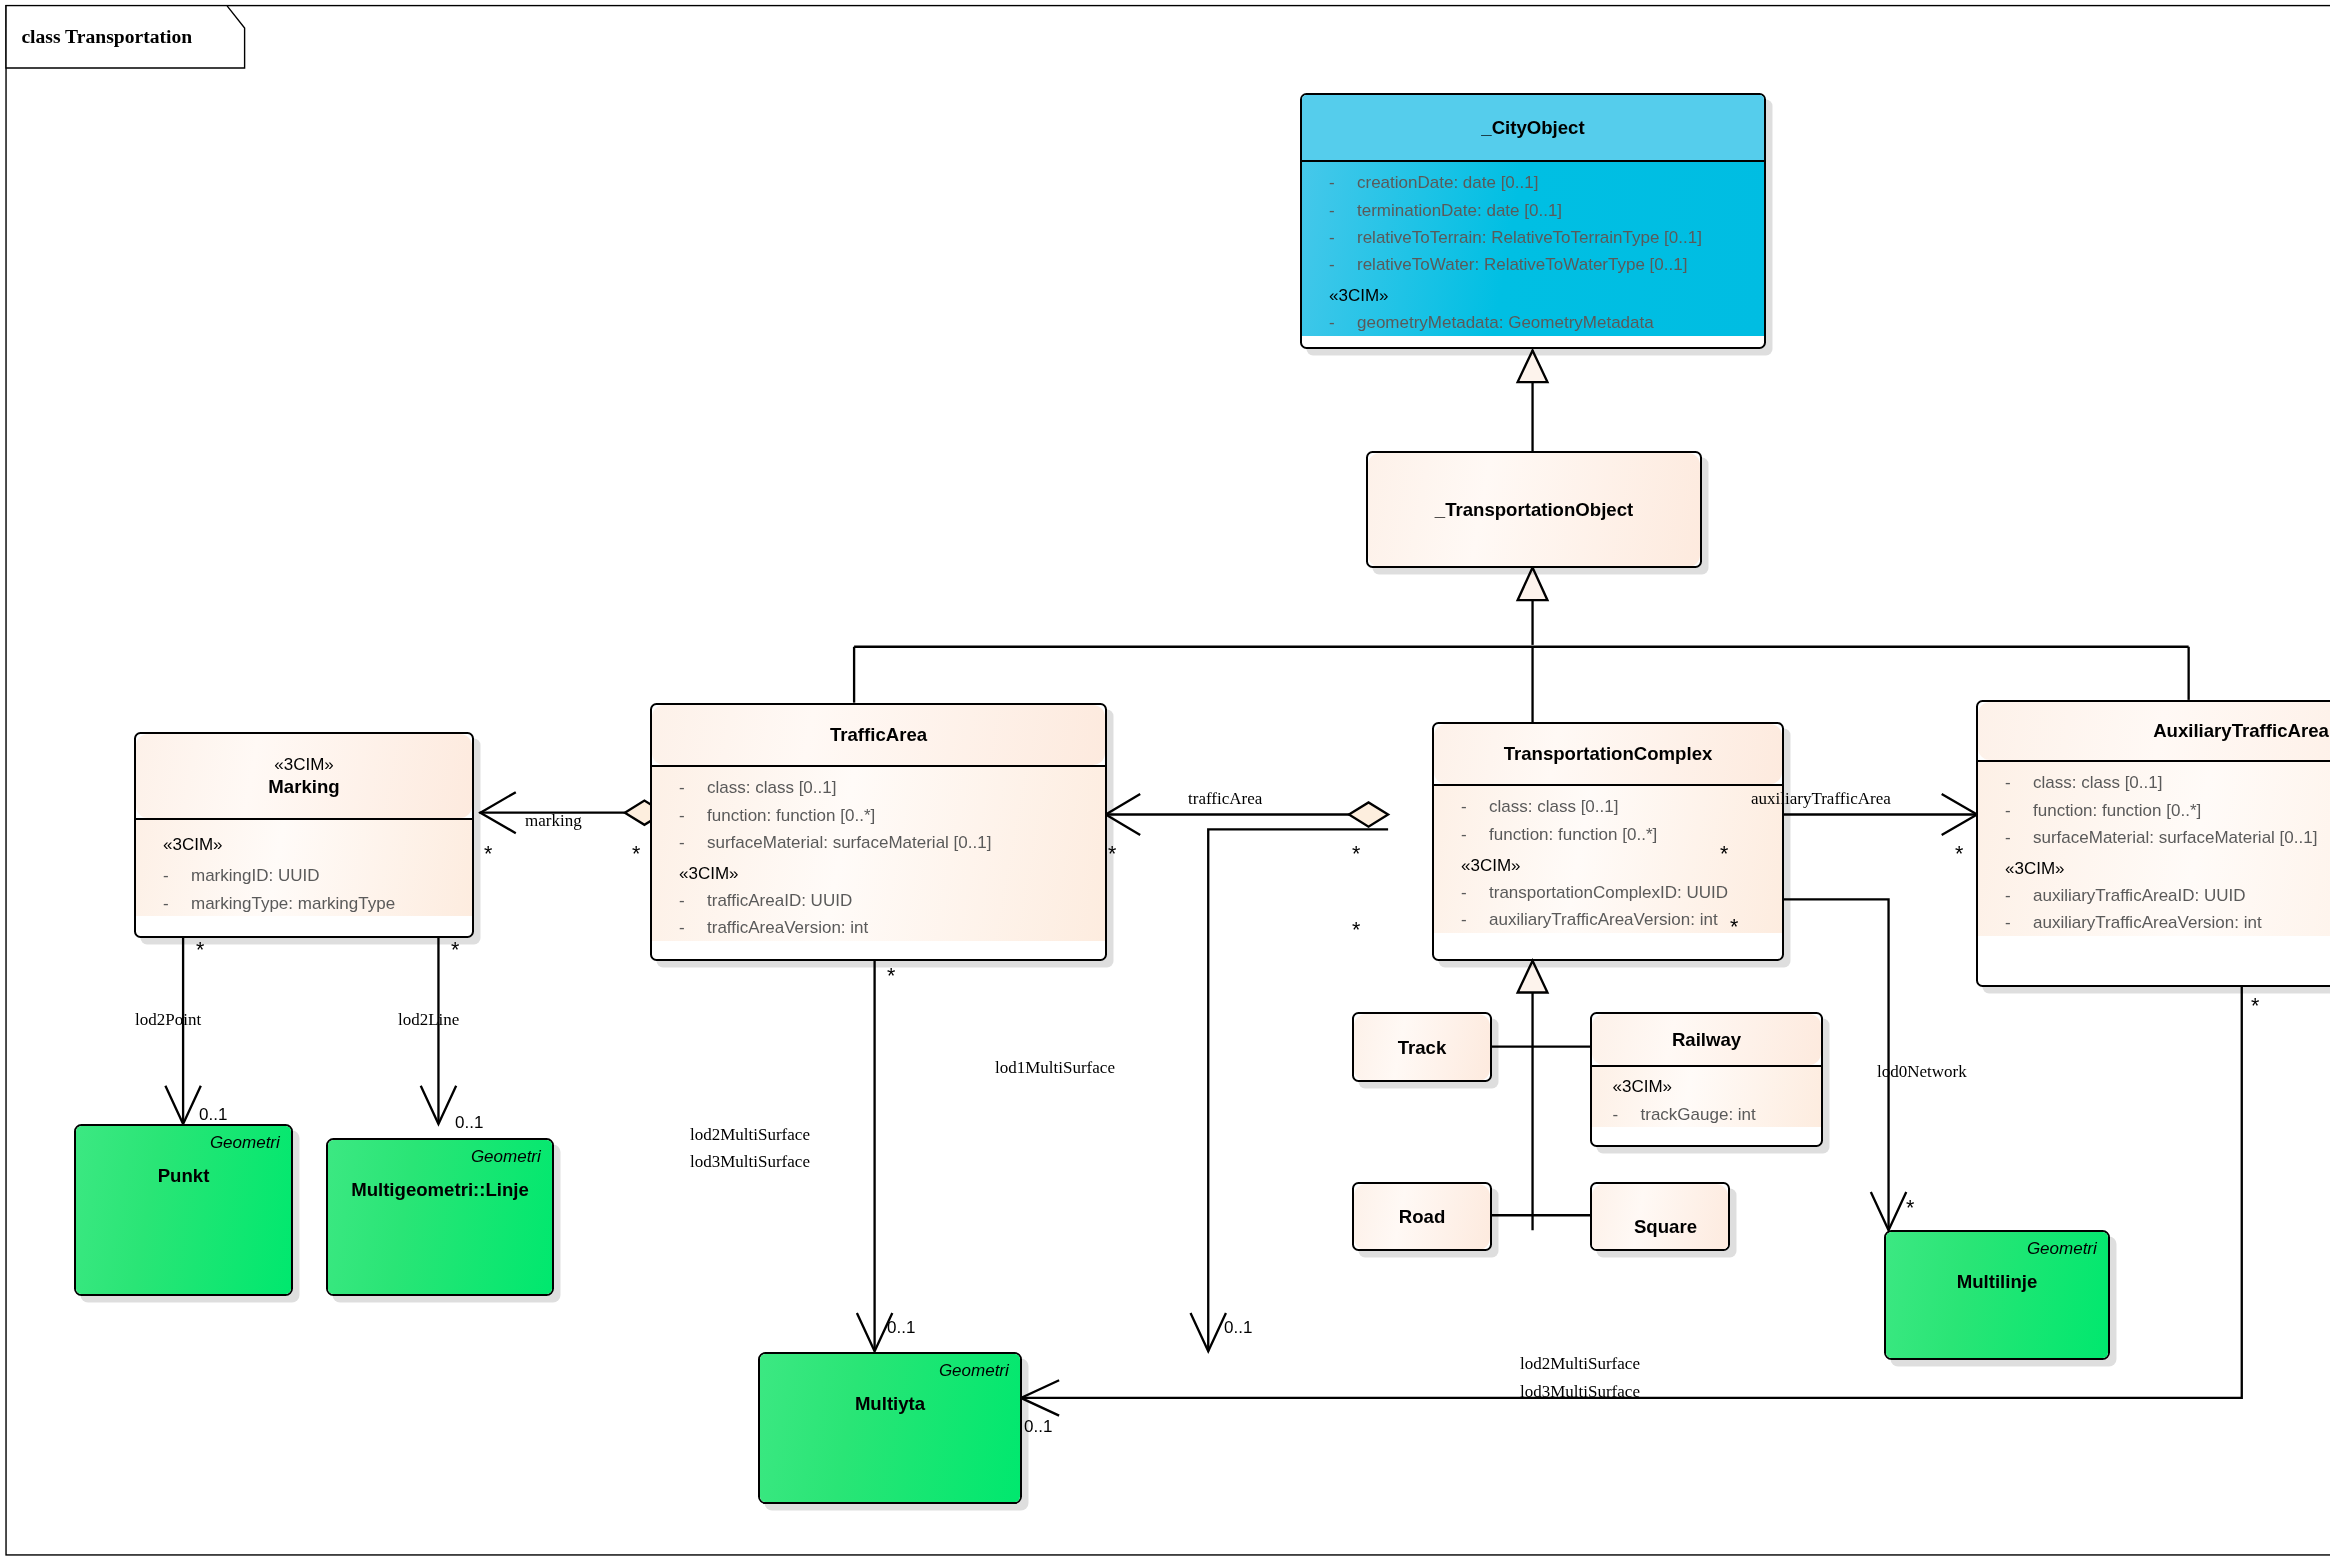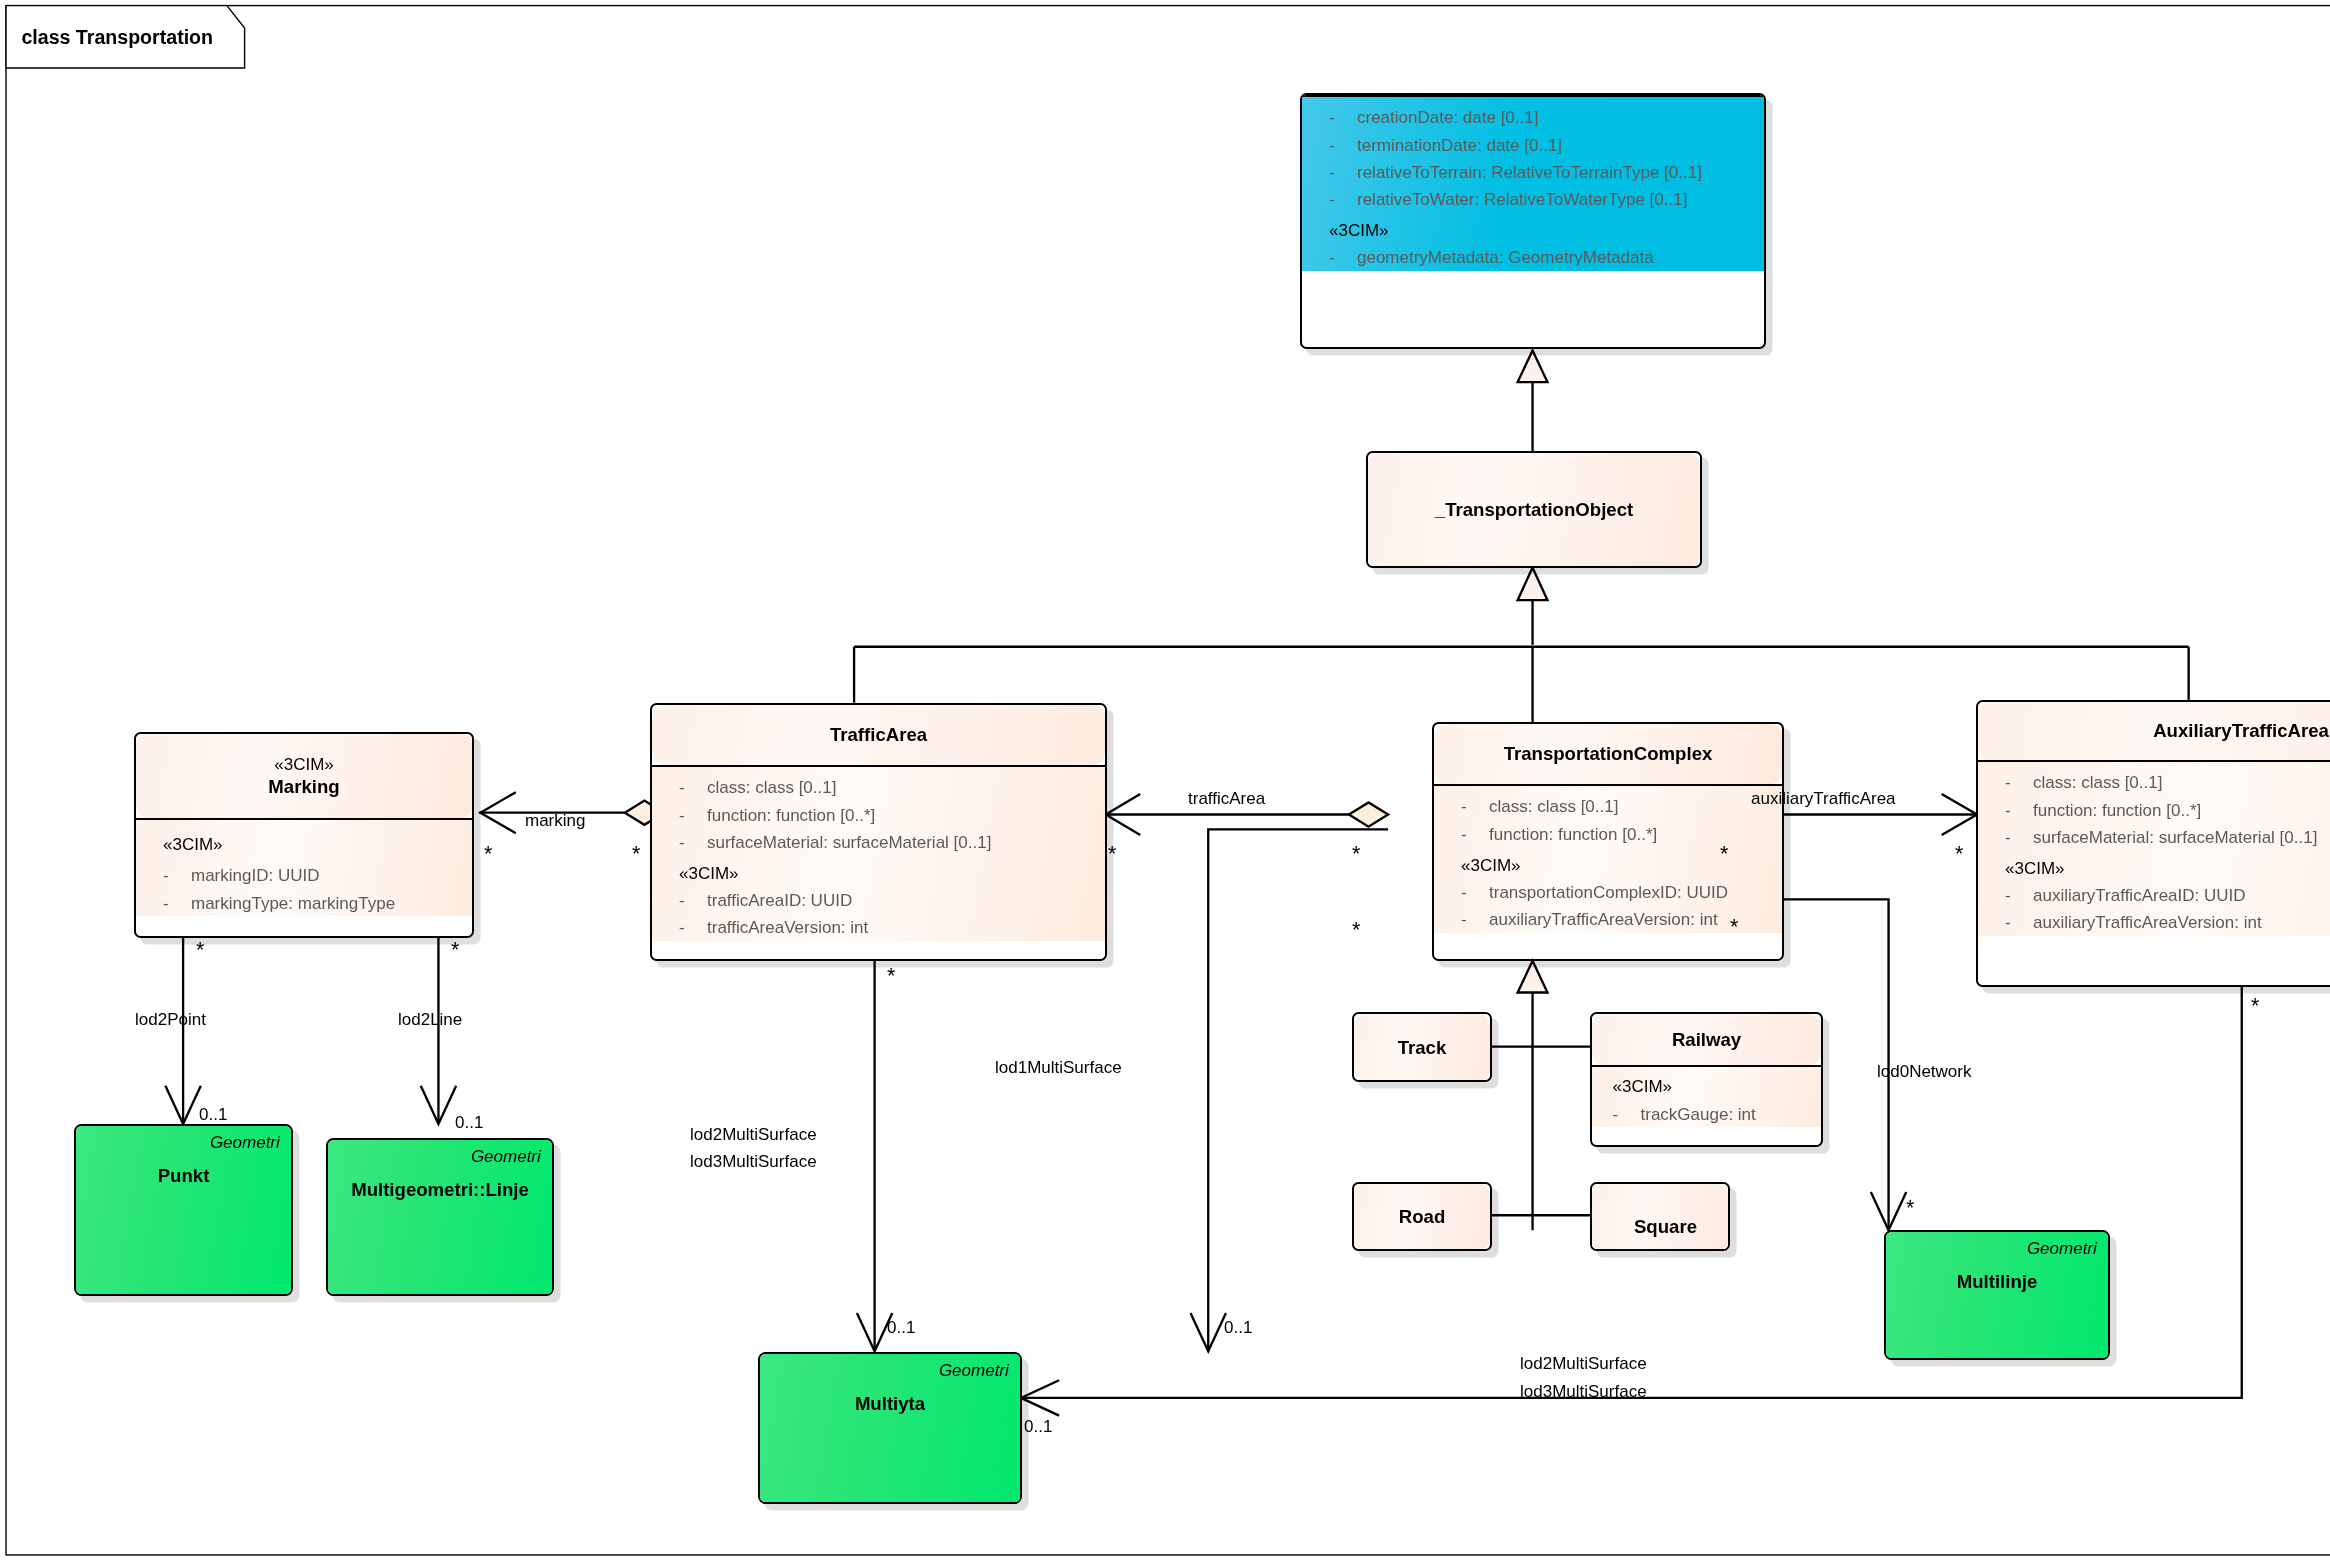--- a/index.html
+++ b/index.html
@@ -38,21 +38,21 @@
   .sp{height:14px;}
   .sp2{height:10.3px;}
 
   .geolabel{position:absolute;right:11.2px;top:6.5px;font-style:italic;font-size:17px;color:#000;
             font-family:"Liberation Sans",sans-serif;}
   .geoname{position:absolute;left:0;right:0;top:39px;text-align:center;font-size:18.6px;
            font-weight:bold;color:#000;font-family:"Liberation Sans",sans-serif;}
 
   
   .lbl{position:absolute;font-size:17px;color:#000;white-space:nowrap;
-       font-family:Liberation Sans, sans-serif;}
+       font-family:Liberation Serif, serif;}
   .mult{position:absolute;font-size:17px;color:#000;white-space:nowrap;
         font-family:"Liberation Sans",sans-serif;}
   .star{position:absolute;font-size:21.4px;color:#000;line-height:1;
         font-family:"Liberation Sans",sans-serif;}
   .conn{stroke:#000;stroke-width:5;fill:none;}
   .diamond{fill:#fdeede;stroke:#000;stroke-width:5;}
   .hollowtri{fill:#fdf3ec;stroke:#000;stroke-width:5;}
 </style>
 </head>
 <body>
@@ -106,20 +106,23 @@
     <line class="conn" x1="3066" y1="2246" x2="3412" y2="2246"></line>
     <line class="conn" x1="3066" y1="2608" x2="3412" y2="2608"></line>
 
     <polyline class="conn" points="4810,2118 4810,3000 2192,3000"></polyline>
     <polyline class="conn" points="2272,2962 2190,3000 2272,3038"></polyline>
   </svg>
 
   <div class="lbl" style="left:21.4px;top:26px;font-size:19.6px;font-weight:bold;">class Transportation</div>
 
   <div class="cbox cyan" style="left:1300px;top:93px;width:466px;height:256px;">
+    <div class="hdr" style="height:65px;">
+      <div class="cname">_CityObject</div>
+    </div>
     <div class="divider"></div>
     <div class="body">
       <div class="attr">
         <span class="vis">-</span>
         <span class="txt">creationDate: date [0..1]</span>
       </div>
         <div class="sp2"></div>
       <div class="attr">
         <span class="vis">-</span>
         <span class="txt">terminationDate: date [0..1]</span>

